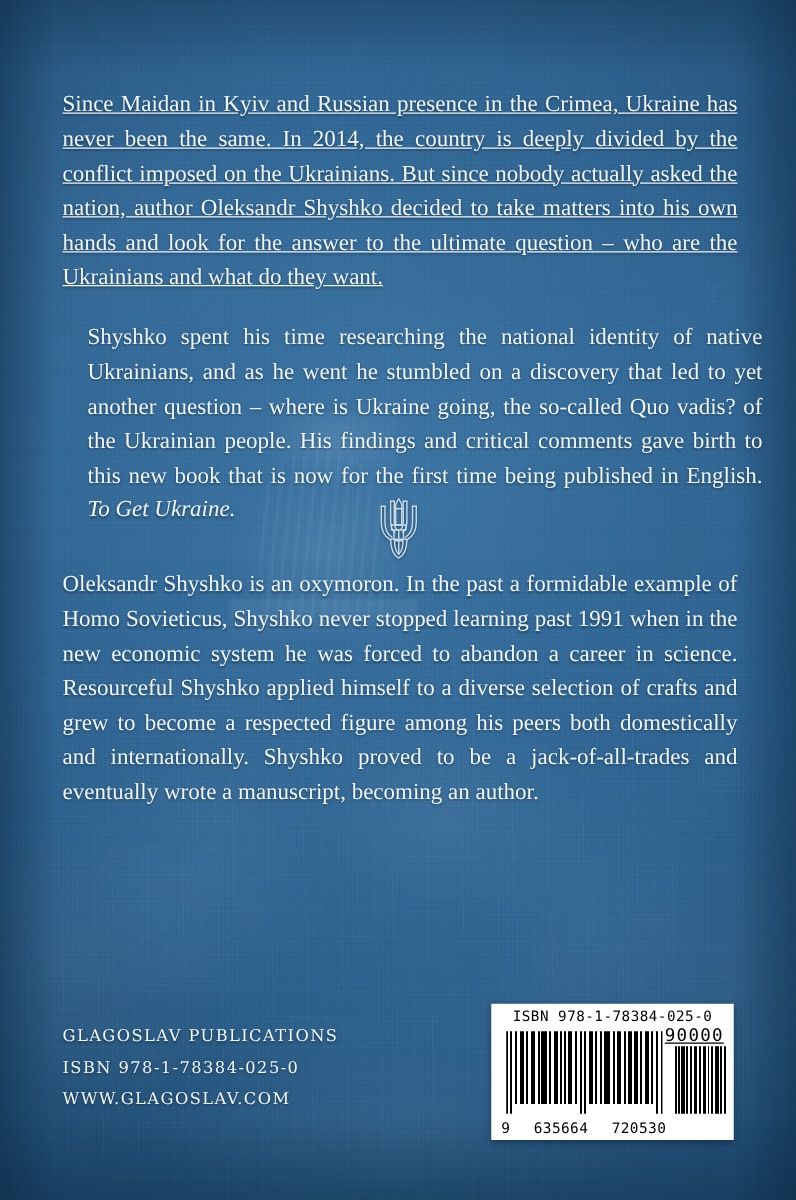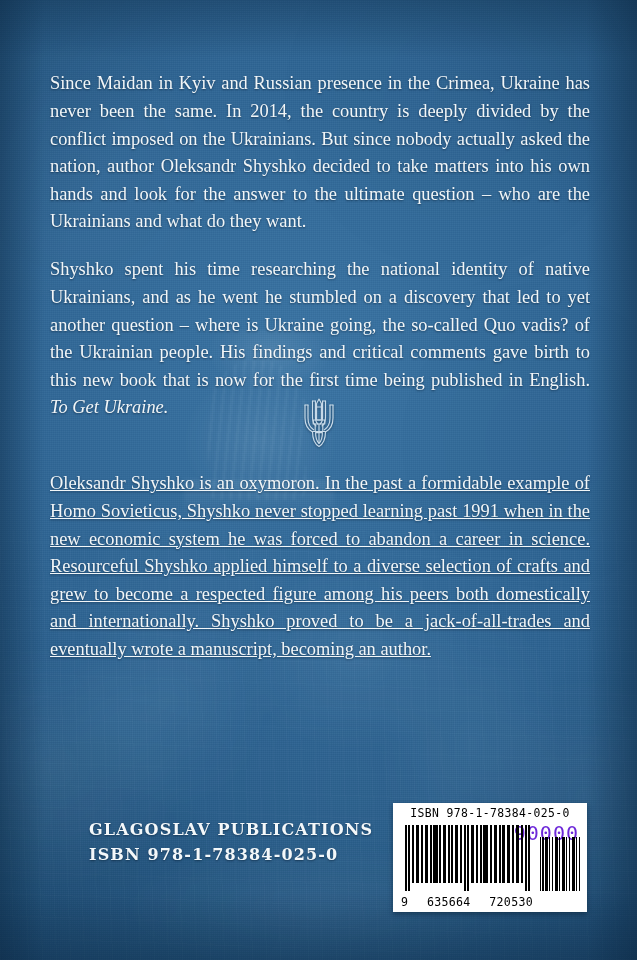--- a/index.html
+++ b/index.html
@@ -108,50 +108,49 @@
     left: 50px;
     width: 540px;
     color: #f2f6f8;
     font-size: 18.4px;
     line-height: 27.6px;
     text-align: justify;
     text-shadow: 0 1px 2px rgba(6,28,50,.55);
   }
   .blurb .title-italic { font-style: italic; }
 
-  #para-1 { top: 52px; }
-  #para-2 { top: 238px; }
-  #para-3 { top: 452px; text-decoration: underline; }
+  #para-1 { top: 52px; text-decoration: underline; }
+  #para-2 { top: 238px; margin-left: 20px; }
+  #para-3 { top: 436px; }
 
   
   .emblem {
     position: absolute;
     left: 0; right: 0;
     top: 398px;
     display: flex;
     justify-content: center;
   }
   .emblem svg { display:block; filter: drop-shadow(0 1px 1px rgba(8,30,52,.5)); }
 
   
   .publisher {
     position: absolute;
     left: 50px;
     top: 817px;
   }
   .publisher div {
     font-family: "DejaVu Serif", "Liberation Serif", serif;
-    font-weight: 700;
-    font-size: 16px;
+    font-weight: 400;
+    font-size: 13px;
     line-height: 25px;
     letter-spacing: 1.15px;
     color: #f4f8fa;
     text-shadow: 0 1px 2px rgba(6,28,50,.55);
     white-space: nowrap;
-    margin-left: 39px;
   }
 
   
   .barcode-box {
     position: absolute;
     left: 393px;
     top: 803px;
     width: 194px;
     height: 109px;
     background: #ffffff;
@@ -165,23 +164,24 @@
     font-size: 11.4px;
     letter-spacing: .4px;
     color: #000;
     white-space: nowrap;
   }
   .bc-addon-num {
     position: absolute;
     right: 8px;
     top: 18px;
     font-family: "DejaVu Sans Mono", "Liberation Mono", monospace;
-    font-size: 20px;
+    font-size: 14px;
     letter-spacing: 1px;
-    color: #6d28d9;
+    color: #000000;
+    text-decoration: underline;
   }
   .bc-main {
     position: absolute;
     left: 12px;
     top: 22px;
     width: 125px;
     height: 66px;
   }
   .bc-addon {
     position: absolute;
@@ -255,20 +255,21 @@
           <path d="M13.5 33.5 L26.5 33.5"></path>
         </svg>
       </span>
     </div>
 
     <p id="para-3" class="blurb">Oleksandr Shyshko is an oxymoron. In the past a formidable example of Homo Sovieticus, Shyshko never stopped learning past 1991 when in the new economic system he was forced to abandon a career in science. Resourceful Shyshko applied himself to a diverse selection of crafts and grew to become a respected figure among his peers both domestically and internationally. Shyshko proved to be a jack-of-all-trades and eventually wrote a manuscript, becoming an author.</p>
 
     <div class="publisher">
       <div>GLAGOSLAV PUBLICATIONS</div>
       <div>ISBN 978-1-78384-025-0</div>
+      <div>WWW.GLAGOSLAV.COM</div>
     </div>
 
     <div class="barcode-box">
       <div class="bc-isbn">ISBN 978-1-78384-025-0</div>
       <div class="bc-addon-num">90000</div>
 
       <div class="bc-main">
         <svg viewBox="0 0 125 66" preserveAspectRatio="none" shape-rendering="crispEdges">
           <g fill="#000">
             <rect x="0" y="0" width="1.6" height="66"></rect>

